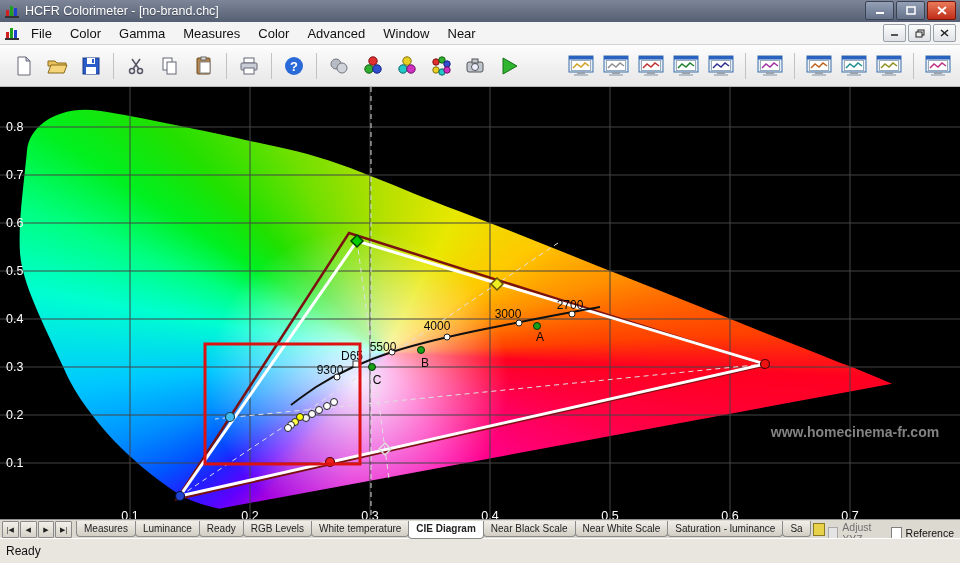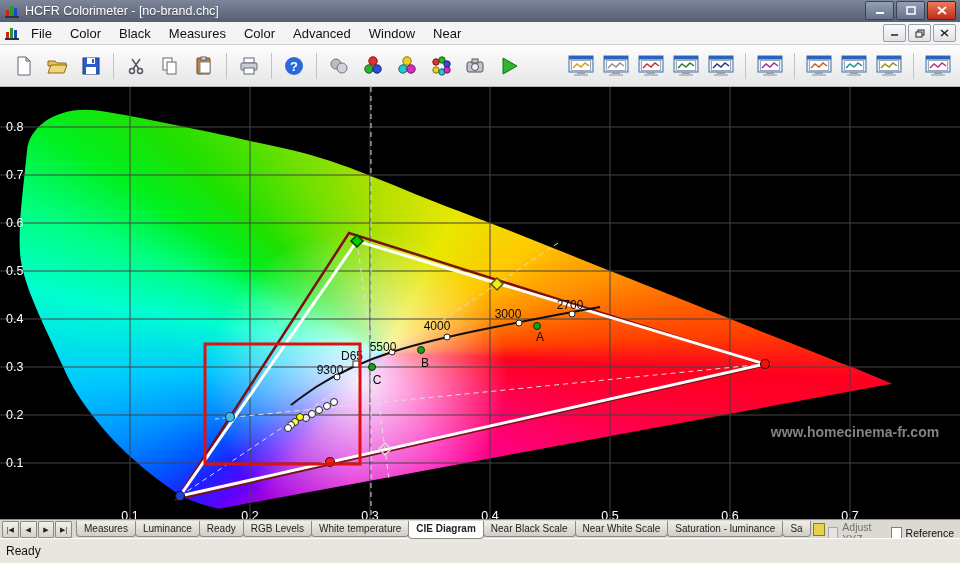--- a/index.html
+++ b/index.html
@@ -94,21 +94,21 @@
       <svg width="16" height="16">
           <rect x="1" y="13" width="14" height="2" fill="#333"></rect>
           <rect x="2" y="7" width="3" height="6" fill="#d02020"></rect>
           <rect x="6" y="3" width="3" height="10" fill="#20a020"></rect>
           <rect x="10" y="5" width="3" height="8" fill="#2040d0"></rect>
         </svg>
     </span>
     <div id="menu-items" style="display:flex;">
         <span class="menu-item">File</span>
         <span class="menu-item">Color</span>
-        <span class="menu-item">Black</span>
+        <span class="menu-item">Gamma</span>
         <span class="menu-item">Measures</span>
         <span class="menu-item">Color</span>
         <span class="menu-item">Advanced</span>
         <span class="menu-item">Window</span>
         <span class="menu-item">Near</span>
       </div>
     <span class="mdibtns">
       <span class="mbtn">
           <svg width="9" height="8">
             <line x1="1" y1="6" x2="8" y2="6" stroke="#222" stroke-width="1.5"></line>

